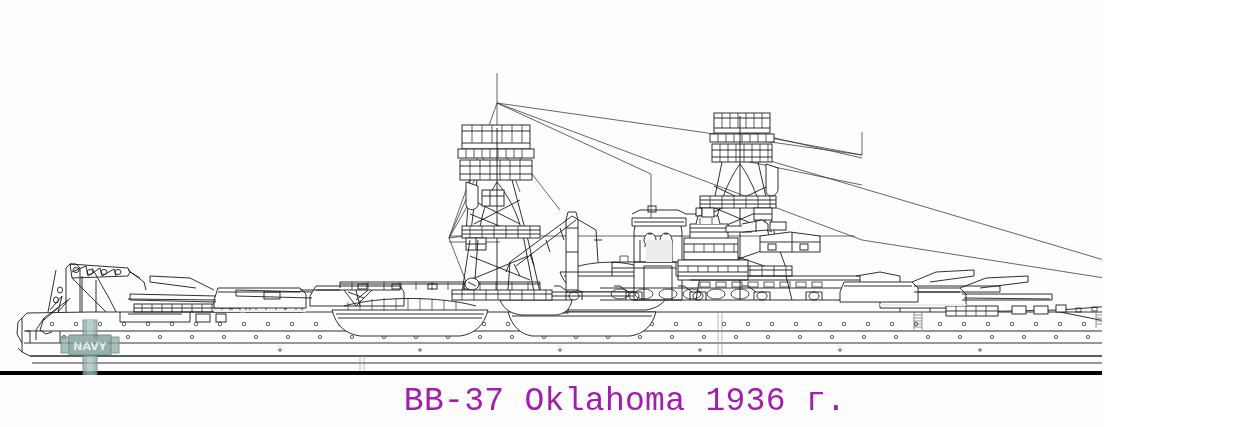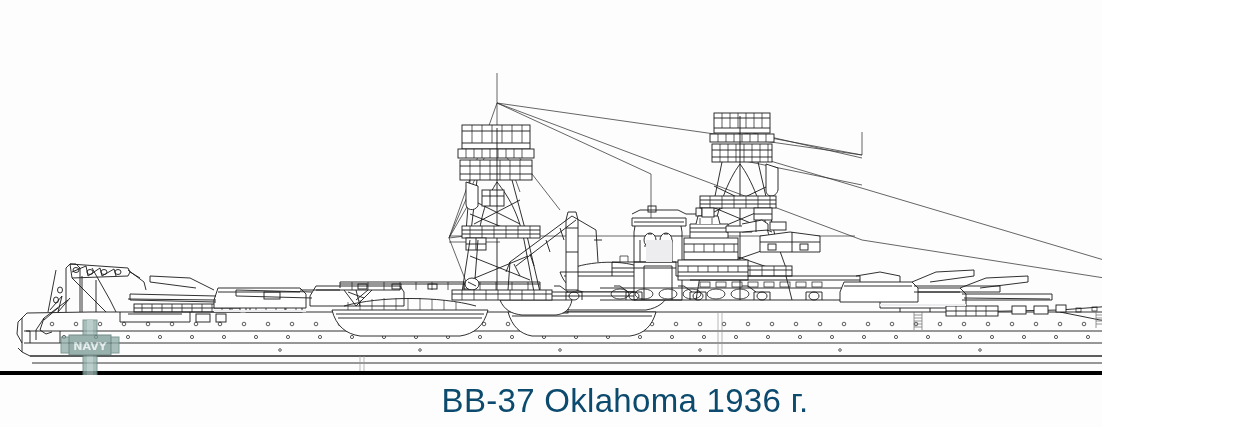--- a/index.html
+++ b/index.html
@@ -35,24 +35,24 @@
     left: 0;
     top: 375px;
     width: 1250px;
     height: 52px;
     display: flex;
     align-items: center;
     justify-content: center;
     background: #fdfdfd;
   }
   #caption-text {
-    font-family: Liberation Sans, sans-serif;
+    font-family: Liberation Mono, monospace;
     font-size: 33px;
     font-weight: 400;
-    color: #0c4a6e;
+    color: #a21caf;
     letter-spacing: 0.3px;
     white-space: nowrap;
   }
   #watermark {
     position: absolute;
     left: 58px;
     top: 318px;
     width: 64px;
     height: 88px;
     pointer-events: none;

